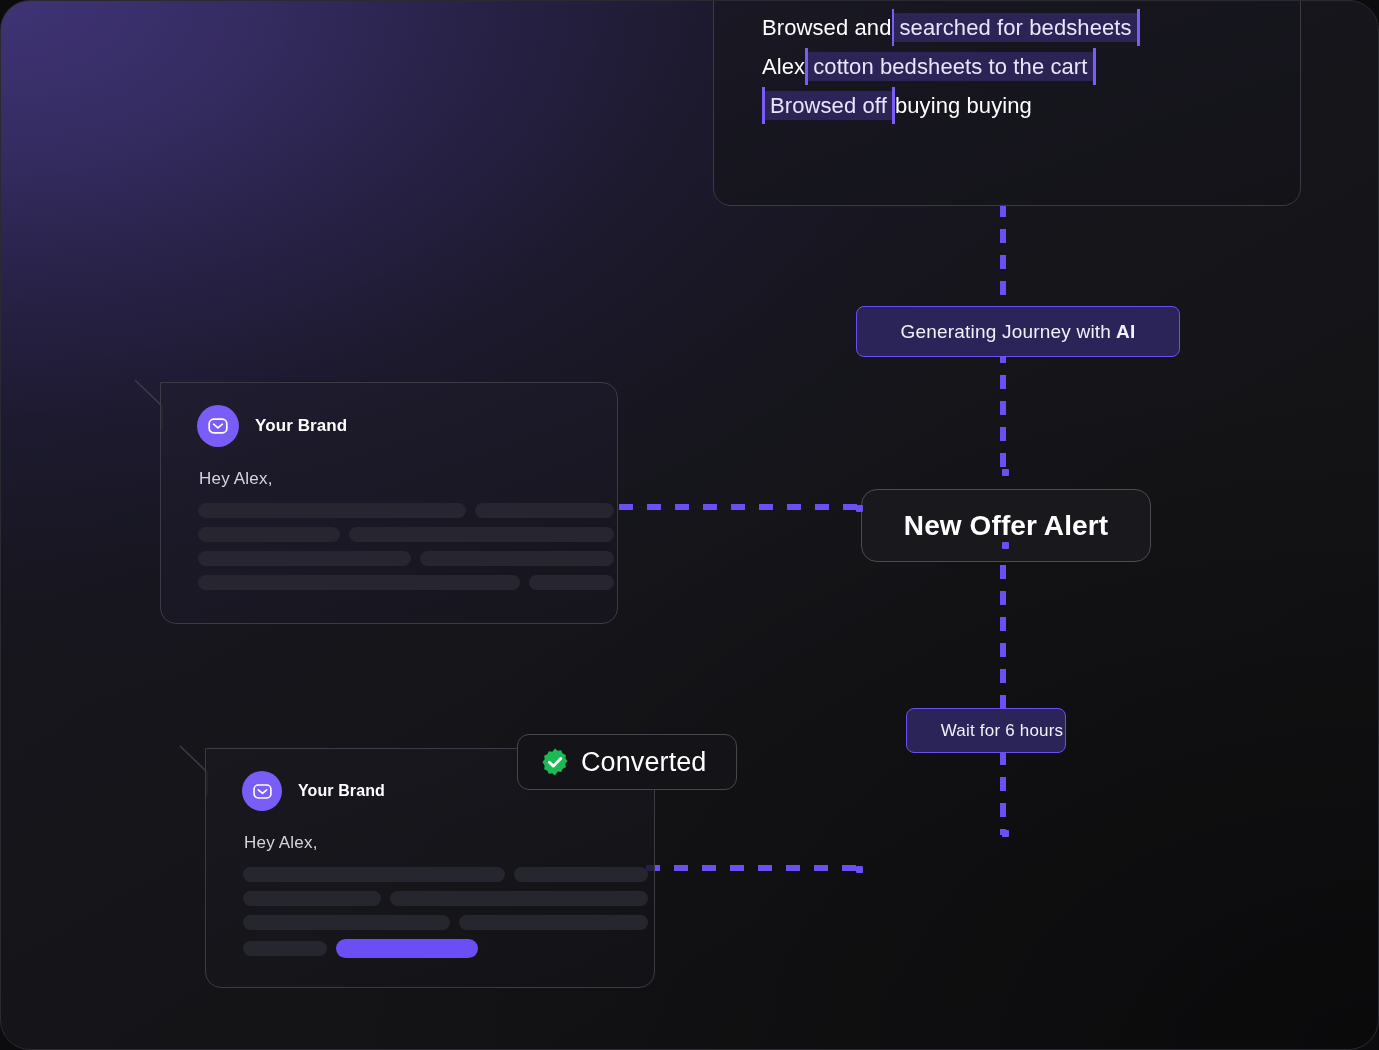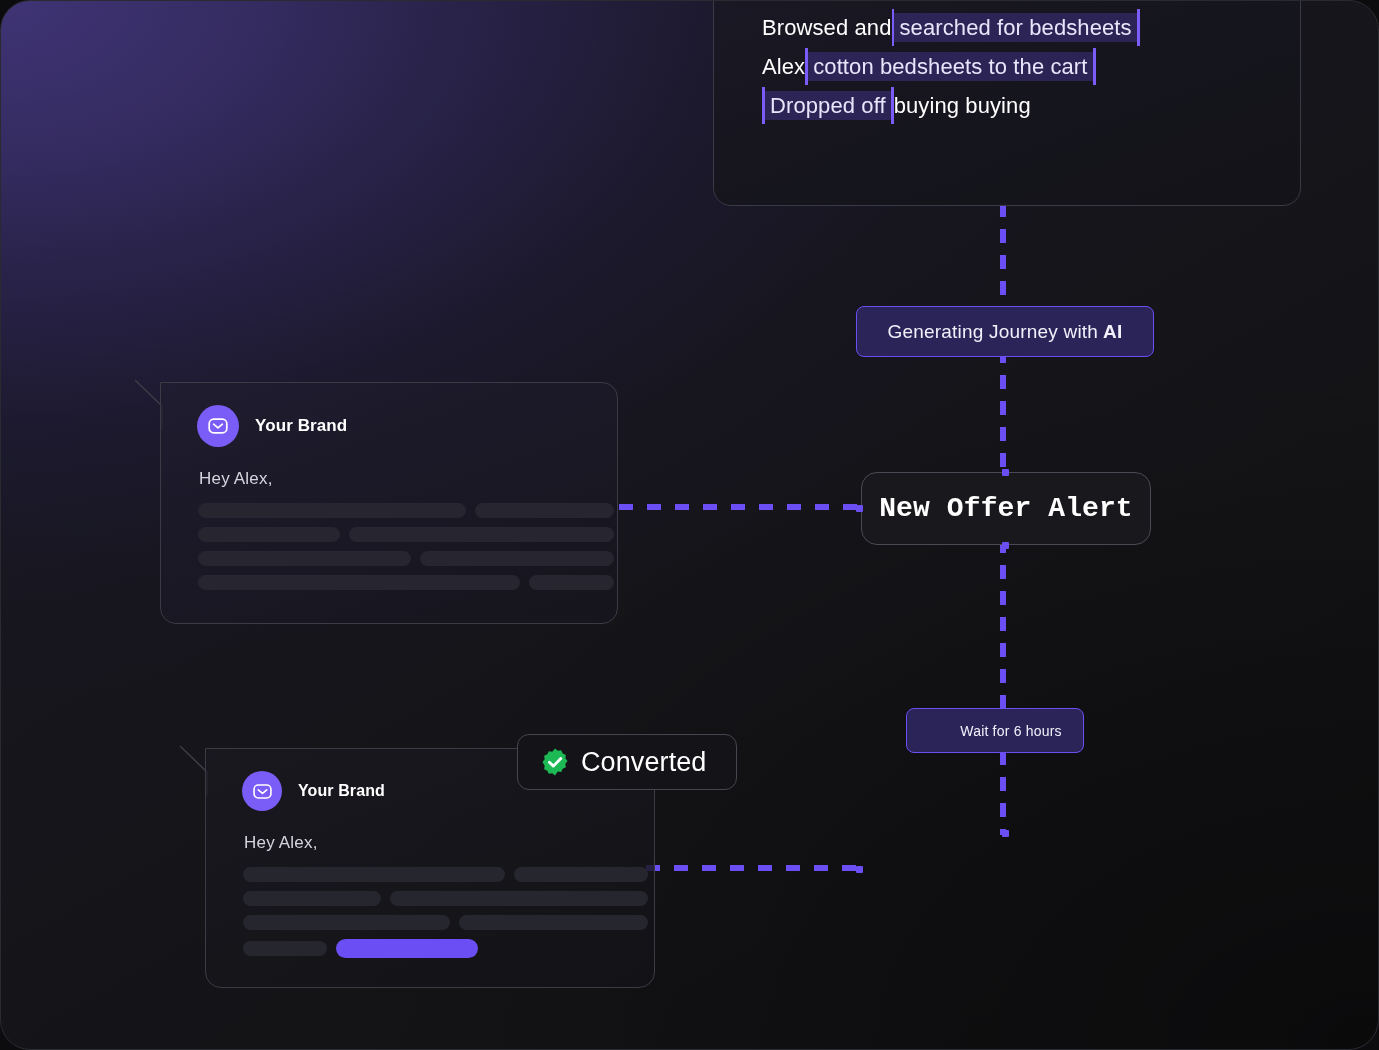--- a/index.html
+++ b/index.html
@@ -113,47 +113,47 @@
     border-radius: 8px;
     color: #f2f0fb;
     display: flex;
     align-items: center;
     justify-content: center;
     z-index: 4;
     letter-spacing: 0.2px;
   }
   #node-generating {
     left: 855px; top: 305px;
-    width: 298px; height: 51px;
+    width: 324px; height: 51px;
     font-size: 19px;
   }
   #node-generating b { font-weight: 700; margin-left: 5px; }
   #node-wait {
     left: 905px; top: 707px;
-    width: 178px; height: 45px;
-    font-size: 14px;
+    width: 160px; height: 45px;
+    font-size: 17px;
     padding-left: 32px;
   }
 
   
   .node {
     position: absolute;
     background: #19191d;
     border: 1px solid #4a4a54;
     border-radius: 16px;
     color: #ffffff;
     font-size: 28px;
     font-weight: 700;
     display: flex;
     align-items: center;
     justify-content: center;
     z-index: 4;
     letter-spacing: 0.1px;
   }
-  #node-new-offer  { left: 860px; top: 471px; width: 290px; height: 73px; font-family: Liberation Mono, monospace; }
+  #node-new-offer  { left: 860px; top: 488px; width: 290px; height: 73px; }
   #node-exclusive  { left: 860px; top: 832px; width: 290px; height: 73px; }
 
   
   .handle {
     position: absolute;
     width: 7px; height: 7px;
     background: #6c4ef5;
     border-radius: 1px;
     z-index: 5;
   }
@@ -267,21 +267,21 @@
 
     <div class="action-line">
       <span>Browsed and</span><span class="hl">searched for bedsheets</span><span></span>
     </div>
 
     <div class="action-line">
       <span>Alex</span><span class="hl">cotton bedsheets to the cart</span><span></span>
     </div>
 
     <div class="action-line">
-      <span class="hl">Dropped off</span><span>buying buying</span>
+      <span class="hl">Browsed off</span><span>buying buying</span>
     </div>
   </div>
 
   <div class="pill" id="node-generating">
     <span>Generating Journey with</span>
       <b>AI</b>
   </div>
 
   <div class="node" id="node-new-offer">
     <span>New Offer Alert</span>

